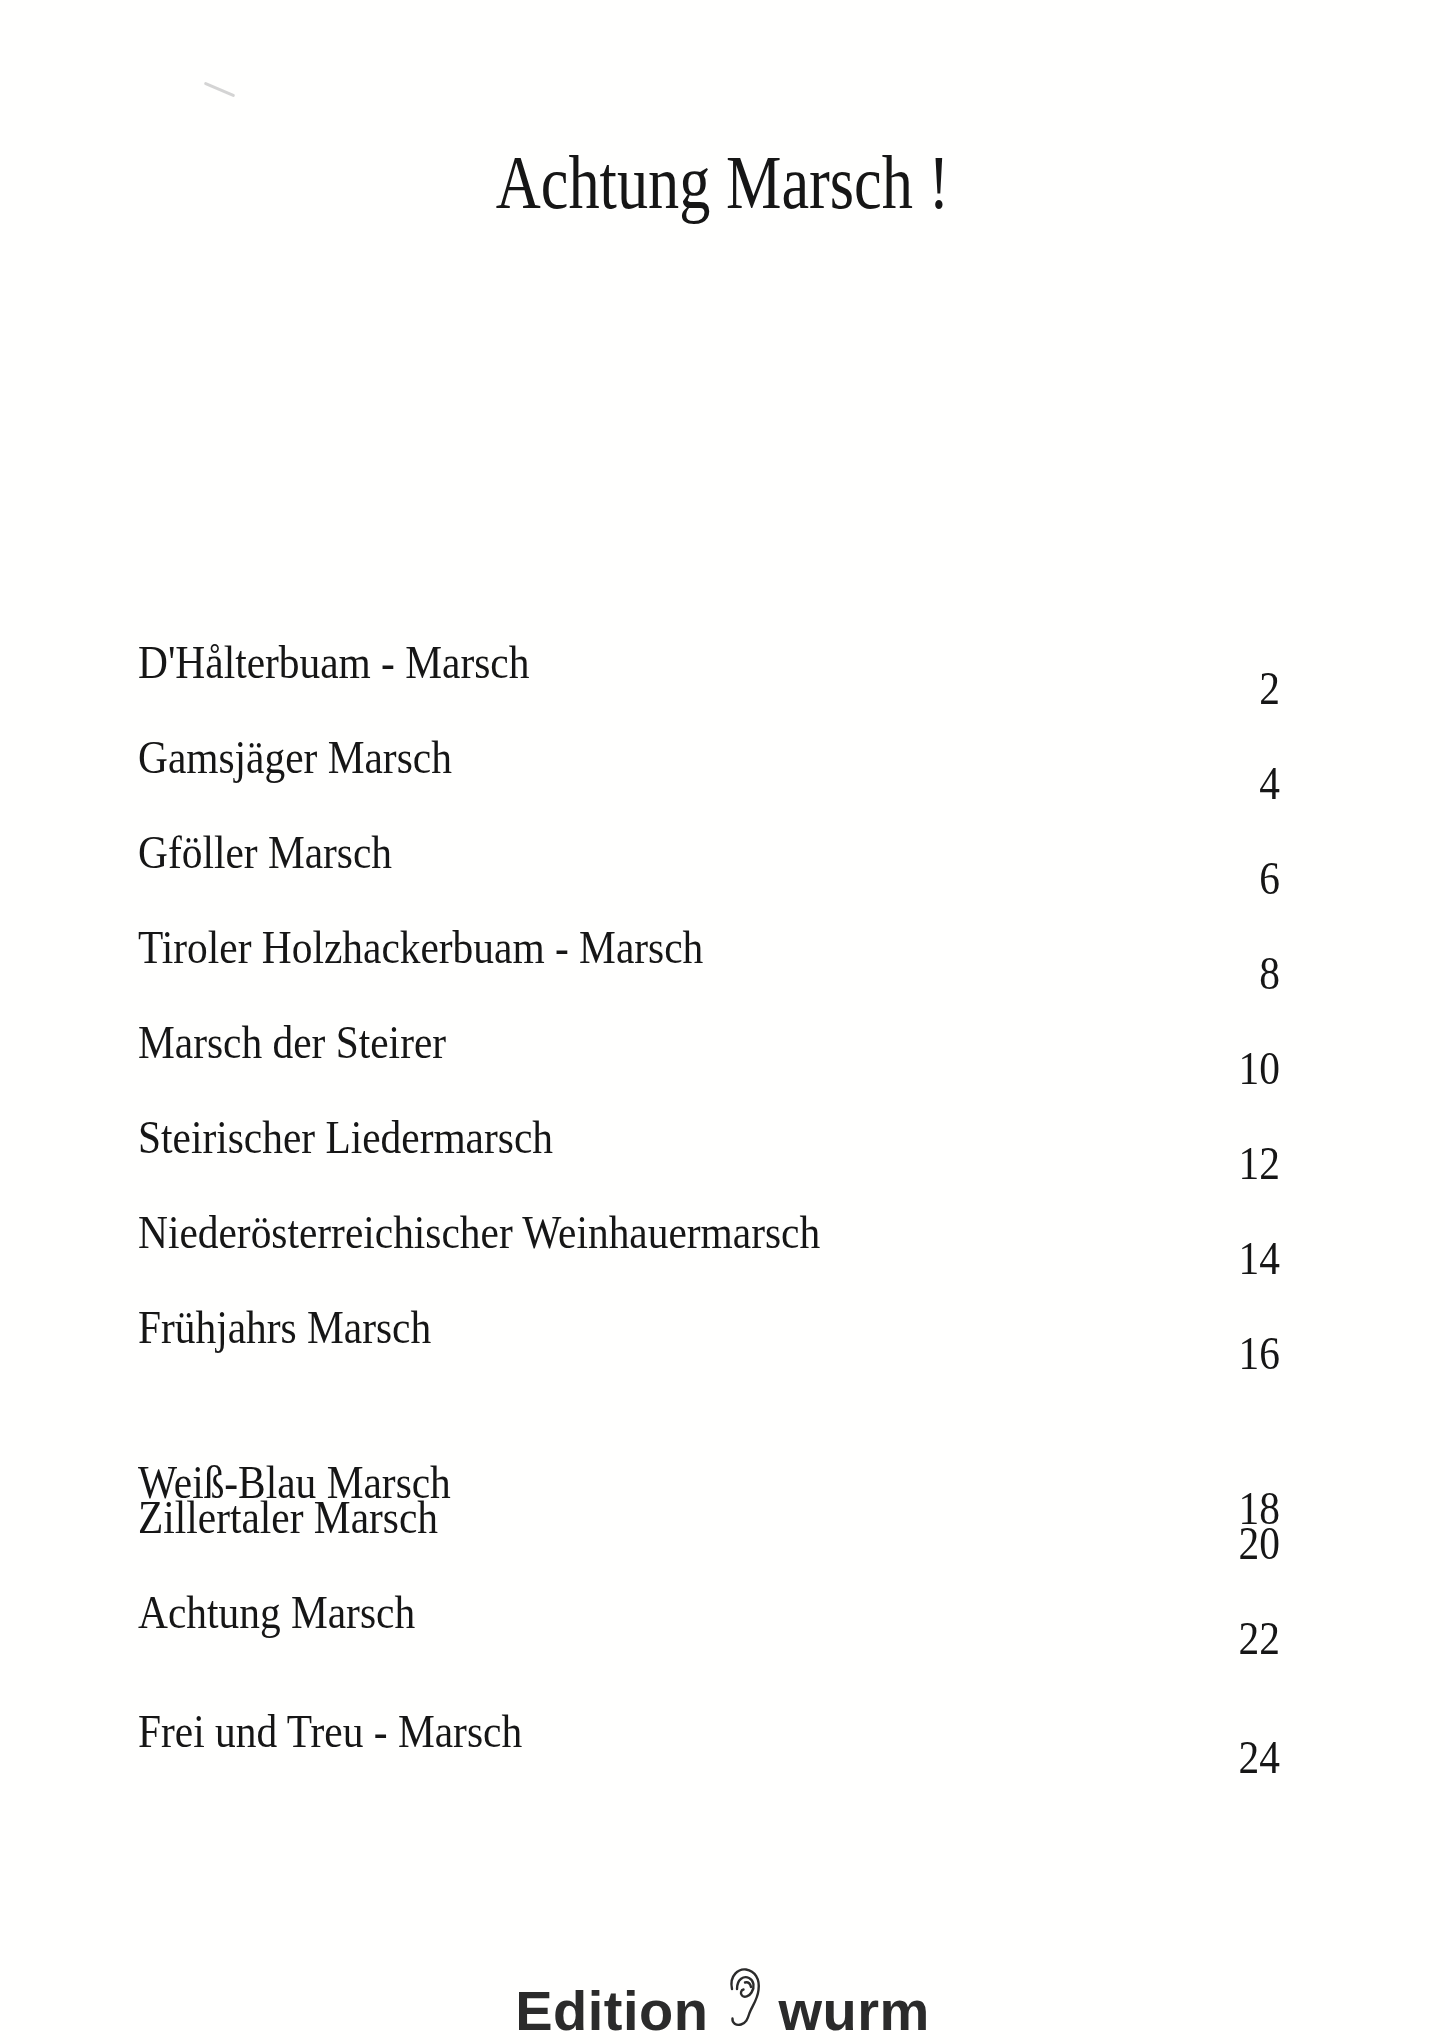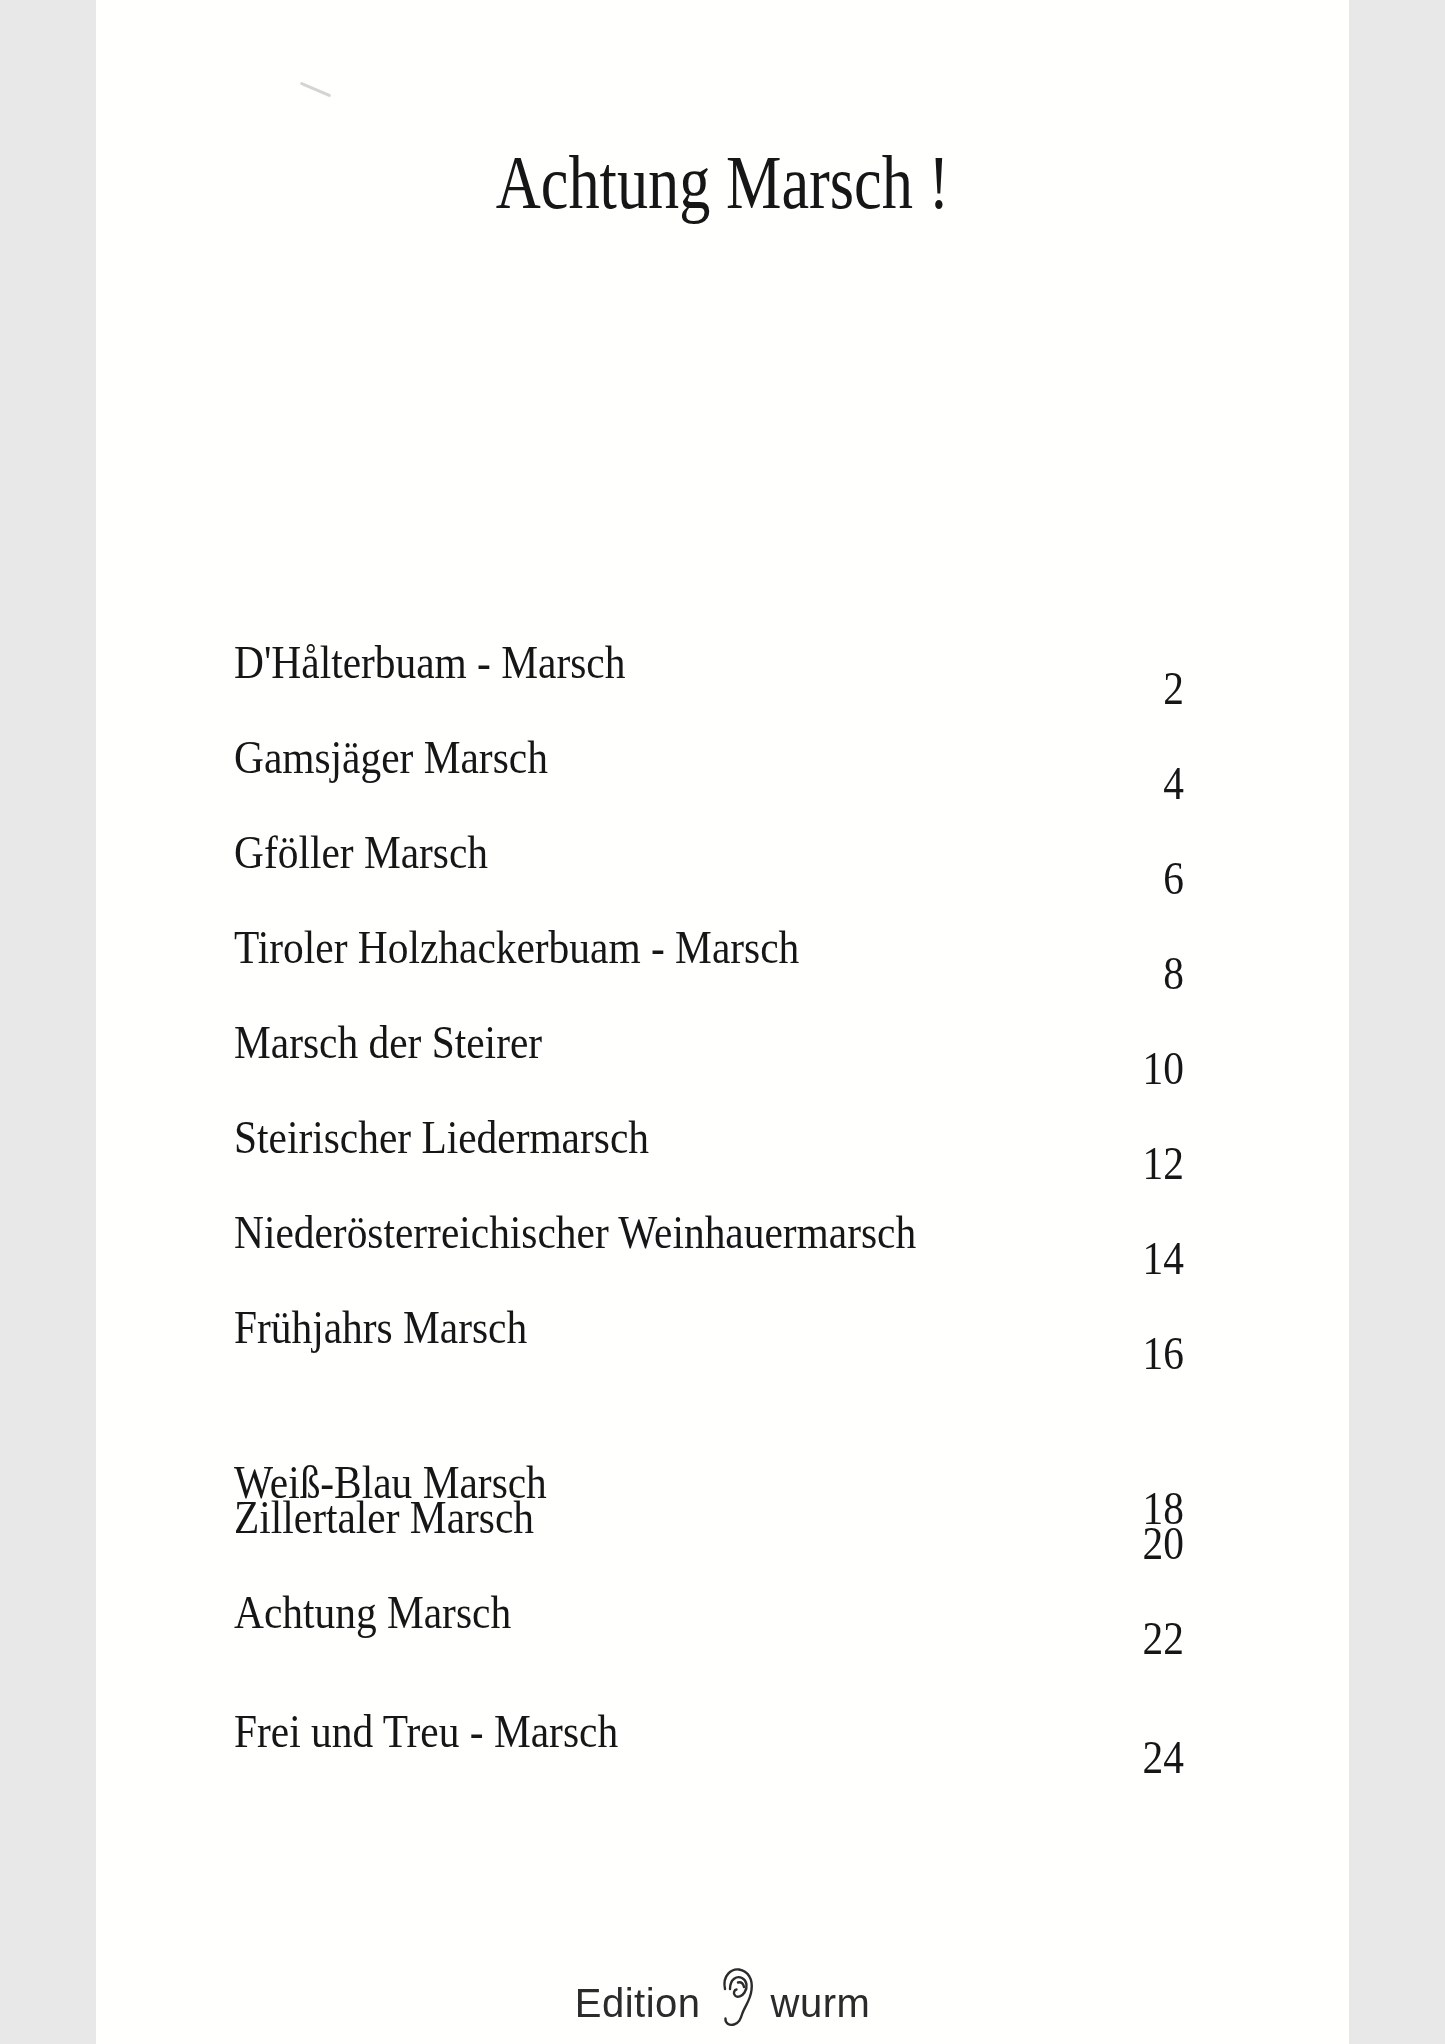--- a/index.html
+++ b/index.html
@@ -1,18 +1,18 @@
 <!DOCTYPE html>
 <html><head>
 <meta charset="utf-8">
 <style>
   html,body { margin:0; padding:0; background:#e8e8e8; }
   .page {
     position:relative;
-    width:1253px; height:2044px;
+    width:1445px; height:2044px;
     margin:0 auto;
     background:#fffffe;
     overflow:hidden;
     font-family:"Liberation Serif","DejaVu Serif",serif;
     color:#161616;
   }
   
   .artifact {
     position:absolute; left:203px; top:88px;
     width:33px; height:3px;
@@ -51,21 +51,21 @@
   }
   .toc-page {
     position:absolute; right:0; top:26px;
     display:inline-block; white-space:nowrap;
     transform:scaleX(0.90); transform-origin:right center;
   }
   .footer {
     position:absolute; top:1983px; left:0; right:0;
     display:flex; justify-content:center; align-items:flex-start;
     font-family:"Liberation Sans","DejaVu Sans",sans-serif;
-    font-size:40px; font-weight:400; line-height:1;
+    font-size:56px; font-weight:700; line-height:1;
     color:#2b2b2b; letter-spacing:0.5px;
   }
   .ear {
     position:relative; top:-16px;
     margin:0 17px;
     width:36px; height:62px;
     flex:0 0 auto;
   }
   .ear path {
     fill:none; stroke:#2b2b2b; stroke-width:2.4;

